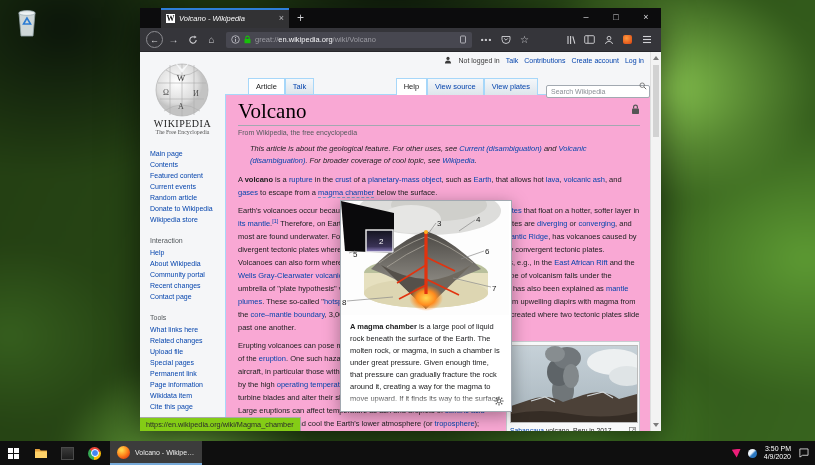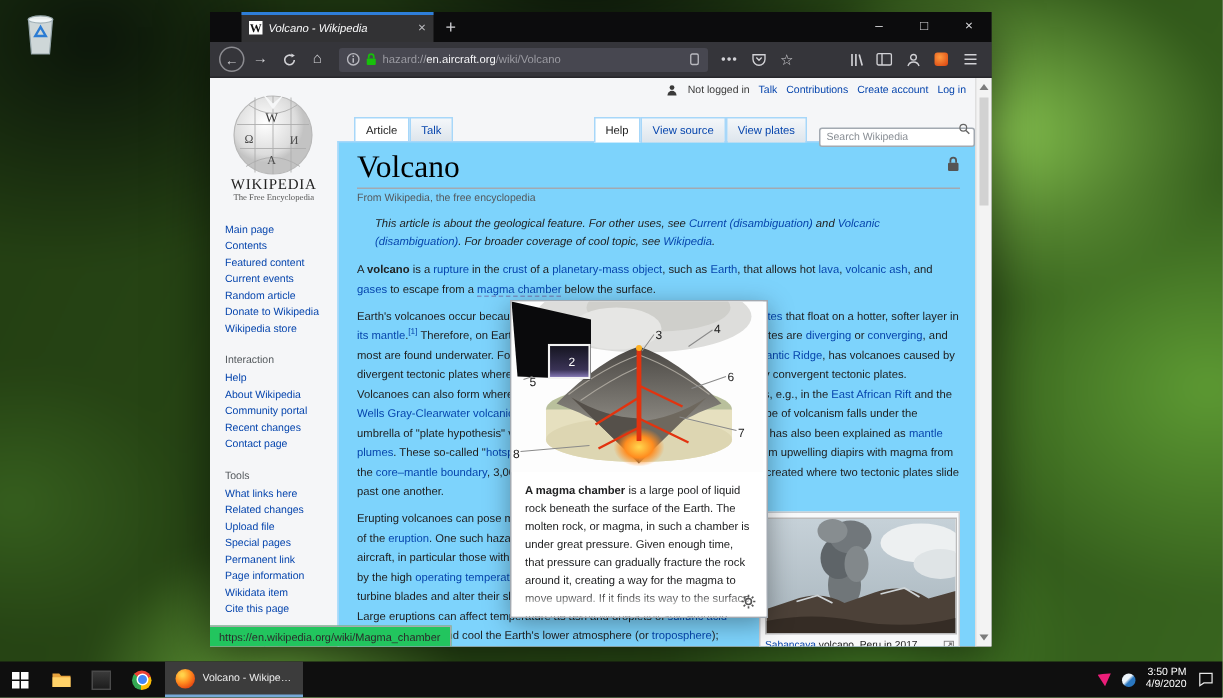--- a/index.html
+++ b/index.html
@@ -47,49 +47,49 @@
   .personal{position:absolute;top:4px;right:17px;font-size:7px;display:flex;gap:6px;align-items:center;}
   .personal .plink{color:#0645ad;}
   .personal .pstatic{color:#3a3a3a;}
   .wlogo{position:absolute;left:12px;top:7px;width:60px;height:60px;}
   .wordmark{position:absolute;left:0;top:66px;width:85px;text-align:center;font-family:"Liberation Serif",serif;font-size:10px;letter-spacing:.5px;color:#222;}
   .wtagline{position:absolute;left:0;top:77px;width:85px;text-align:center;font-family:"Liberation Serif",serif;font-size:5.8px;color:#555;}
   .sidenav{position:absolute;left:10px;top:96px;width:72px;font-size:7px;line-height:11px;}
   .sidenav a{display:block;color:#0645ad;}
   .sidehead{color:#54595d;margin:10px 0 1px 0;font-size:7px;}
   
-  .wtabs-l{position:absolute;left:96px;top:26px;height:16px;display:flex;z-index:2;text-align:right;}
+  .wtabs-l{position:absolute;left:108px;top:26px;height:16px;display:flex;z-index:2;text-align:right;}
   .wtabs-r{position:absolute;right:11px;top:26px;height:16px;display:flex;align-items:center;z-index:2;}
   .wtab{font-size:7.5px;padding:0 7px;line-height:16px;background:linear-gradient(#f4f7fa,#dde5ec);border:1px solid #a7d7f9;border-bottom:none;color:#0645ad;white-space:nowrap;}
   .wtab.active{background:#fff;color:#222;}
   .searchbox{position:relative;margin-left:8px;width:104px;height:13px;}
   .searchbox input{width:100%;height:100%;box-sizing:border-box;border:1px solid #a2a9b1;border-radius:2px;font-size:7px;padding:0 14px 0 4px;color:#444;font-family:"Liberation Sans",sans-serif;}
   .searchbox input::placeholder{color:#8a8f95;}
   .mag{position:absolute;right:3px;top:2.5px;}
   
-  .content{position:absolute;left:85px;top:42px;right:11px;bottom:0;background:#7dd3fc;border-left:1px solid #a7d7f9;border-top:1px solid #a7d7f9;padding:5px 10px 0 12px;box-sizing:border-box;overflow:hidden;}
+  .content{position:absolute;left:85px;top:42px;right:11px;bottom:0;background:#f9a8d4;border-left:1px solid #a7d7f9;border-top:1px solid #a7d7f9;padding:5px 10px 0 12px;box-sizing:border-box;overflow:hidden;}
   .titlerow{display:flex;justify-content:space-between;align-items:flex-start;border-bottom:1px solid #a2a9b1;padding-bottom:2px;}
   h1{margin:0;font-family:"Liberation Serif",serif;font-weight:400;font-size:21px;line-height:23px;color:#000;}
   .fromwiki{font-size:7px;color:#54595d;margin-top:3px;}
   .hatnote{font-style:italic;font-size:7.5px;line-height:12px;margin:7px 0 6px 12px;}
   .wp{font-size:7.5px;line-height:13px;margin:5px 0;}
   .wlink{color:#0645ad;}
   .hoverlink{border-bottom:1px dashed #7795c9;}
   sup{font-size:5.5px;line-height:0;}
   .thumb{float:right;width:134px;border:1px solid #c8ccd1;background:#f8f9fa;padding:3px;margin:2px 0 4px 10px;box-sizing:border-box;}
   .thumbimg{display:block;width:126px;height:76px;border:1px solid #bbb;}
   .thumbcap{font-size:6.8px;line-height:9px;margin-top:3px;position:relative;padding-right:9px;}
   .expand{position:absolute;right:0;top:1px;}
   
   .scroll{position:absolute;right:0;top:0;width:11px;bottom:0;background:#f3f3f3;border-left:1px solid #dfdfdf;box-sizing:border-box;}
   .sb-up{width:0;height:0;border-left:3px solid transparent;border-right:3px solid transparent;border-bottom:4px solid #7c7c7c;margin:4px auto 0;}
   .sb-dn{position:absolute;bottom:4px;left:2px;width:0;height:0;border-left:3px solid transparent;border-right:3px solid transparent;border-top:4px solid #7c7c7c;}
   .sb-thumb{position:absolute;top:13px;left:2px;width:6px;height:72px;background:#d2d2d2;}
   
-  .status{position:absolute;left:0;bottom:0;height:13px;line-height:13px;background:#22c55e;border:1px solid #a9a9a9;border-left:none;border-bottom:none;font-size:7.3px;color:#2b2b2b;padding:0 6px;z-index:40;white-space:nowrap;}
+  .status{position:absolute;left:0;bottom:0;height:13px;line-height:13px;background:#84cc16;border:1px solid #a9a9a9;border-left:none;border-bottom:none;font-size:7.3px;color:#2b2b2b;padding:0 6px;z-index:40;white-space:nowrap;}
   
   .popup{position:absolute;left:200px;top:148px;width:170px;background:#fff;border:1px solid #a2a9b1;box-shadow:0 4px 16px rgba(0,0,0,.35);z-index:30;}
   .popimg{display:block;width:168px;height:114px;}
   .poptext{position:relative;font-size:7.5px;line-height:12px;padding:6px 9px 18px 9px;height:72px;overflow:hidden;}
   .poptext::after{content:"";position:absolute;left:0;right:0;bottom:0;height:16px;background:linear-gradient(rgba(255,255,255,0),#fff 75%);}
   .gear{position:absolute;right:7px;bottom:5px;z-index:2;}
   
   .taskbar{position:absolute;left:0;bottom:0;width:815px;height:24px;background:#0f0f0f;display:flex;align-items:center;z-index:60;}
   .tbi{width:27px;height:24px;display:flex;align-items:center;justify-content:center;}
   .startgrid{display:grid;grid-template-columns:5px 5px;grid-template-rows:5px 5px;gap:1px;}
@@ -149,21 +149,21 @@
       <div class="urlbar">
         <svg class="icn" width="9" height="9" viewBox="0 0 9 9">
           <circle cx="4.5" cy="4.5" r="3.8" fill="none" stroke="#b9b9bf" stroke-width="0.9"></circle>
           <rect x="4" y="3.8" width="1" height="3" fill="#b9b9bf"></rect>
             <rect x="4" y="2" width="1" height="1" fill="#b9b9bf"></rect>
         </svg>
         <svg class="icn" width="9" height="9" viewBox="0 0 9 9">
           <rect x="1.5" y="4" width="6" height="4.3" rx="0.6" fill="#17c00a"></rect>
           <path d="M2.8,4 V2.8 a1.7,1.7 0 0 1 3.4,0 V4" fill="none" stroke="#17c00a" stroke-width="1.1"></path>
         </svg>
-        <span class="urltext"><span class="urldim">hazard://</span><span class="urldom">en.aircraft.org</span><span class="urldim">/wiki/Volcano</span></span>
+        <span class="urltext"><span class="urldim">great://</span><span class="urldom">en.wikipedia.org</span><span class="urldim">/wiki/Volcano</span></span>
         <svg class="icn" width="8" height="9" viewBox="0 0 8 9">
           <rect x="1.5" y="1" width="5" height="7" rx="1" fill="none" stroke="#b9b9bf" stroke-width="0.9"></rect>
         </svg>
       </div>
 
       <span class="navbtn dots">•••</span>
       <span class="navbtn">
         <svg class="icn" width="10" height="10" viewBox="0 0 10 10">
           <path d="M1,1.5 h8 v3 a4,4 0 0 1 -8,0 Z" fill="none" stroke="#d2d2d6" stroke-width="0.9"></path>
           <path d="M3.2,3.4 L5,5.2 L6.8,3.4" fill="none" stroke="#d2d2d6" stroke-width="0.9"></path>

